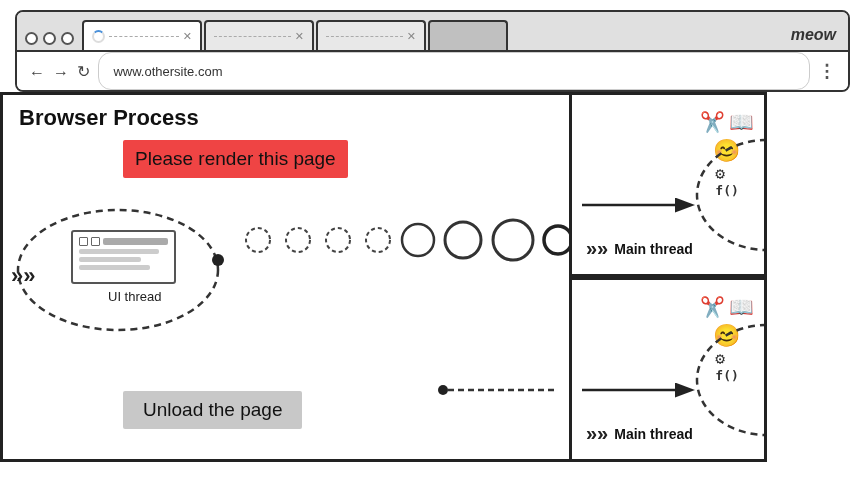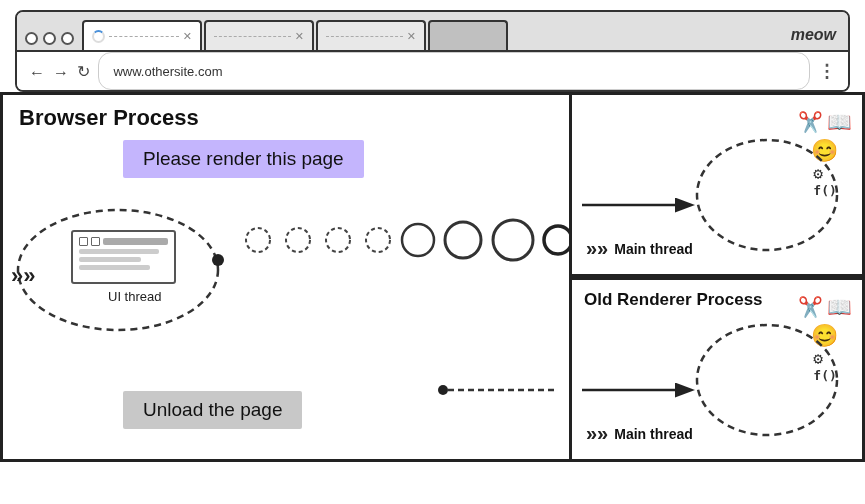--- a/index.html
+++ b/index.html
@@ -56,26 +56,26 @@
 
     <div style="display:flex; align-items:center; height:38px; background:#fff; padding:0 12px; gap:8px;">
       <span style="font-size:16px; color:#444; cursor:pointer;">←</span>
       <span style="font-size:16px; color:#444; cursor:pointer;">→</span>
       <span style="font-size:16px; color:#444; cursor:pointer;">↻</span>
       <input type="text" style="flex: 1 1 0%; height: 38px; border: 1.5px solid rgb(204, 204, 204); border-radius: 13px; padding: 0px 14px; font-size: 13px; color: rgb(51, 51, 51); outline: none; background: rgb(255, 255, 255);" value="www.othersite.com">
       <span style="font-size:18px; color:#555; font-weight:bold; cursor:pointer;">⋮</span>
     </div>
   </div>
 
-  <div style="display:flex; width:865px; height:370px; position:relative; margin-top:0;">
+  <div style="display:flex; width:767px; height:370px; position:relative; margin-top:0;">
 
     <div style="flex:0 0 572px; border:3px solid #222; border-top:3px solid #222; margin-top:0; position:relative; overflow:hidden; background:#fff;">
       <div style="font-size:22px; font-weight:bold; padding:10px 16px 0 16px; color:#111;">Browser Process</div>
 
-      <div style="position:absolute; top:45px; left:120px; background:#c4b5fd; padding:8px 20px; font-size:19px; color:#111; border-radius:2px; white-space:nowrap; z-index:10;">Please render this page</div>
+      <div style="position:absolute; top:45px; left:120px; background:#ef4444; padding:8px 12px; font-size:19px; color:#111; border-radius:2px; white-space:nowrap; z-index:10;">Please render this page</div>
 
       <div style="position:absolute; left:68px; top:135px; width:105px; height:54px; border:2.5px solid #555; border-radius:3px; background:#fff; display:flex; flex-direction:column; padding:5px 6px; gap:3px;">
         <div style="display:flex; gap:3px; align-items:center;">
           <div style="width:9px;height:9px;border:1.5px solid #666;border-radius:1px;"></div>
           <div style="width:9px;height:9px;border:1.5px solid #666;border-radius:1px;"></div>
           <div style="flex:1;height:7px;background:#aaa;border-radius:2px;"></div>
         </div>
         <div style="height:5px;background:#ccc;border-radius:2px;width:90%;"></div>
         <div style="height:5px;background:#ccc;border-radius:2px;width:70%;"></div>
         <div style="height:5px;background:#ccc;border-radius:2px;width:80%;"></div>
@@ -139,21 +139,20 @@
           <line x1="10" y1="110" x2="118" y2="110" stroke="#222" stroke-width="2.5" marker-end="url(#arrow1)"></line>
           <defs>
             <marker id="arrow1" markerWidth="8" markerHeight="8" refX="6" refY="3" orient="auto">
               <path d="M0,0 L0,6 L8,3 z" fill="#222"></path>
             </marker>
           </defs>
         </svg>
       </div>
 
       <div style="flex:1; border:3px solid #222; border-left:none; border-top:3px solid #222; position:relative; background:#fff;">
-        <div style="font-size:17px; font-weight:bold; padding:10px 12px 0 12px; color:#111;">Old Renderer Process</div>
 
         <div style="position:absolute; right:10px; top:15px; display:flex; flex-direction:column; align-items:center; gap:2px;">
           <div style="display:flex; gap:4px; align-items:center;">
             <span style="font-size:20px;">✂️</span>
             <span style="font-size:20px;">📖</span>
           </div>
           <span style="font-size:22px; margin-top:2px;">😊</span>
           <div style="font-size:16px; color:#333; font-family:monospace; font-weight:bold; line-height:1;">
             ⚙<br><span style="font-size:13px;">f()</span>
           </div>

